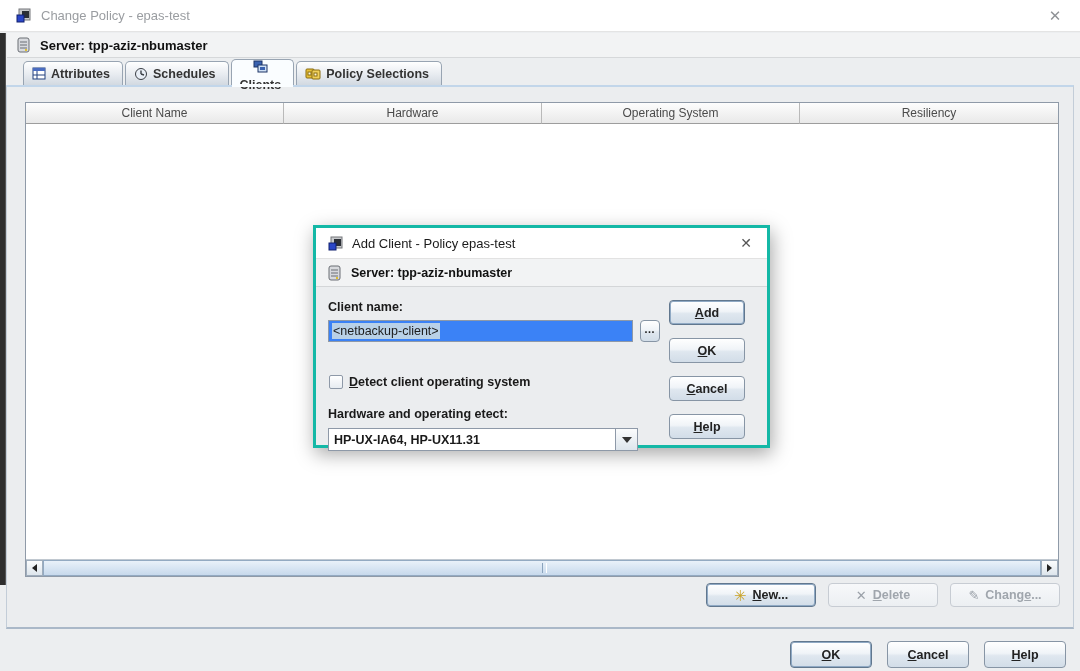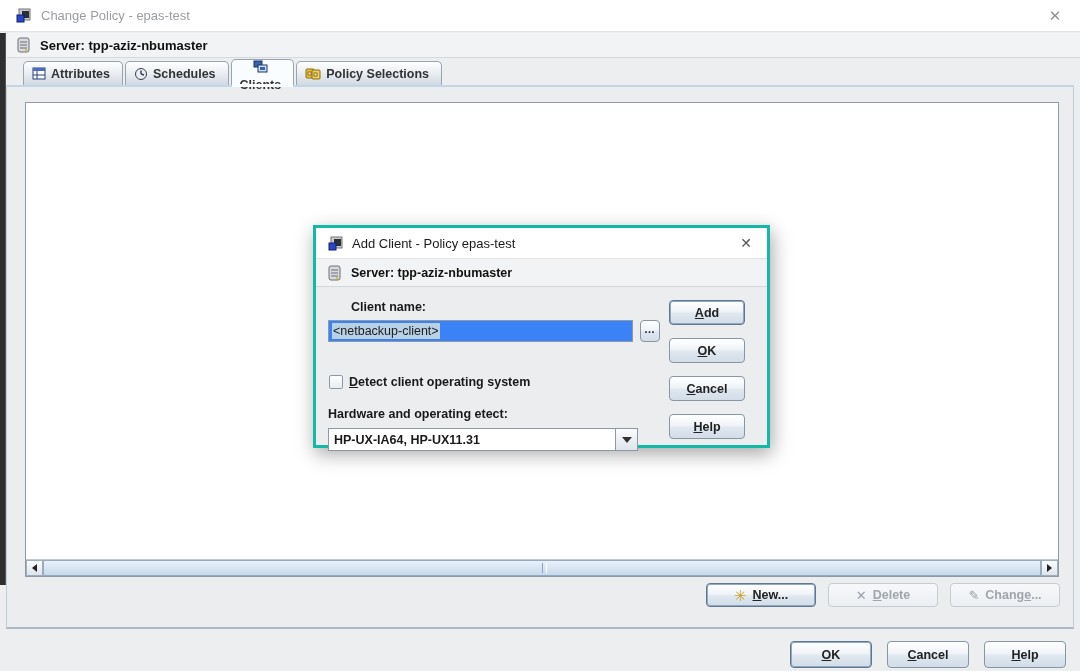--- a/index.html
+++ b/index.html
@@ -76,21 +76,21 @@
   .modal-titlebar { position:relative; height:31px; background:#ffffff; border-bottom:1px solid #e2e2e2; display:flex; align-items:center; }
   .modal-titlebar .win-icon { margin-left:12px; }
   .modal-title-text { margin-left:9px; font-size:13px; color:#1a1a1a; }
   .modal-close { position:absolute; right:10px; top:5px; width:22px; height:20px; color:#555; font-size:14px; text-align:center; line-height:20px; }
   .modal-serverbar { position:relative; height:28px; background:#f2f3f4; border-bottom:1px solid #d4d6d8; display:flex; align-items:center; }
   .modal-serverbar .srv-text { margin-left:10px; font-size:12.5px; font-weight:bold; color:#111; }
   .modal-serverbar .srv-icon { margin-left:12px; }
   .modal-body { position:relative; height:163px; }
 
   .lbl { position:absolute; font-size:12.5px; font-weight:bold; color:#1a1a1a; }
-  .client-name-lbl { left:12px; top:13px;margin-left:23px; }
+  .client-name-lbl { left:12px; top:13px; }
   .hw-lbl { left:12px; top:120px; }
 
   .text-input { position:absolute; left:12px; top:33px; width:305px; height:22px; background:#3b82f6; border:1px solid #8e99a8; font-size:12.5px; color:#1c1c1c; display:flex; align-items:center; padding-left:3px; }
   .text-input .sel { background:#b9d1e7; padding:1px 1px; }
   .browse-btn { position:absolute; left:324px; top:33px; width:20px; height:22px; font-size:11px; letter-spacing:1px; padding-bottom:4px; }
 
   .chk-row { position:absolute; left:13px; top:88px; display:flex; align-items:center; gap:6px; }
   .checkbox { width:14px; height:14px; background:linear-gradient(#ffffff,#e7ecf1); border:1px solid #8e99a8; border-radius:2px; }
   .chk-label { font-size:12.5px; font-weight:bold; color:#1a1a1a; }
   .chk-label u { text-decoration:underline; }
@@ -176,20 +176,26 @@
             <rect x="3" y="5" width="3" height="3" fill="#fff8dc" stroke="#8a6d10"></rect>
             <rect x="9" y="6" width="3" height="3" fill="#fff8dc" stroke="#8a6d10"></rect>
           </svg>
       </span>
       <span>Policy Selections</span>
     </div>
   </div>
 
   <div class="content-panel">
     <div class="table-panel">
+      <div class="thead">
+        <div class="th">Client Name</div>
+        <div class="th">Hardware</div>
+        <div class="th">Operating System</div>
+        <div class="th">Resiliency</div>
+      </div>
       <div class="tbody"></div>
       <div class="hscroll">
         <div class="scroll-btn">
             <span class="tri-left"></span>
           </div>
         <div class="scroll-thumb"></div>
         <div class="scroll-btn">
             <span class="tri-right"></span>
           </div>
       </div>

